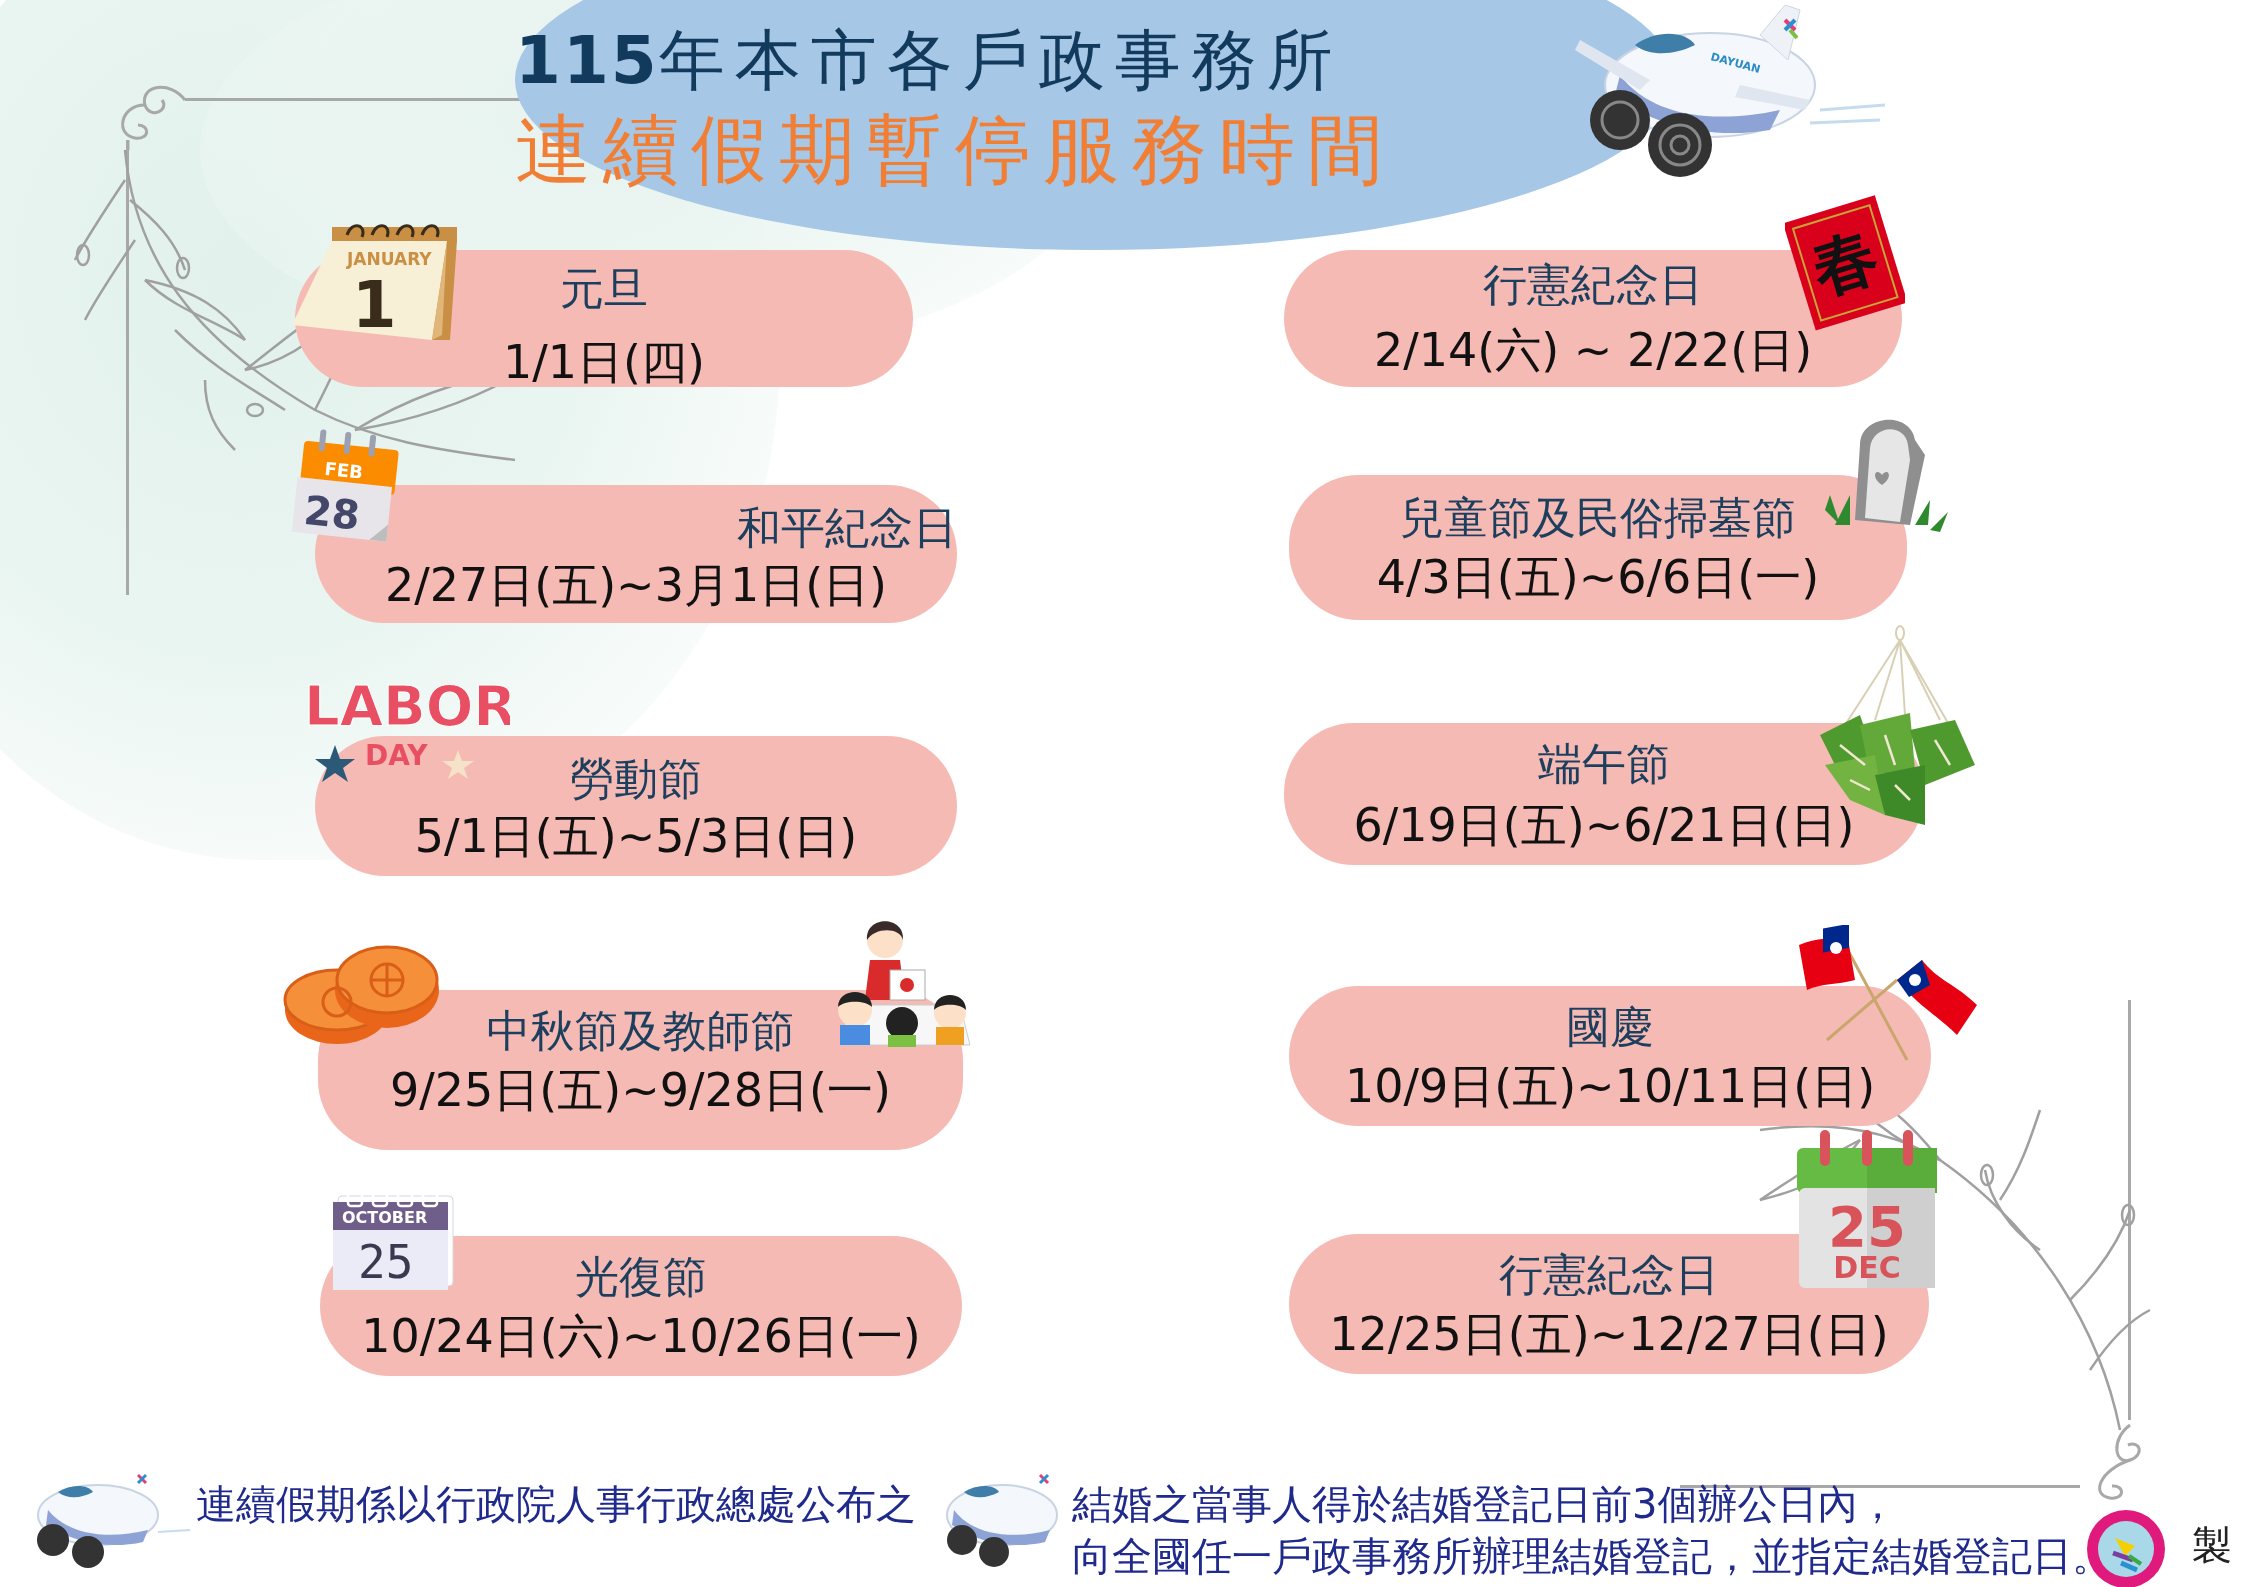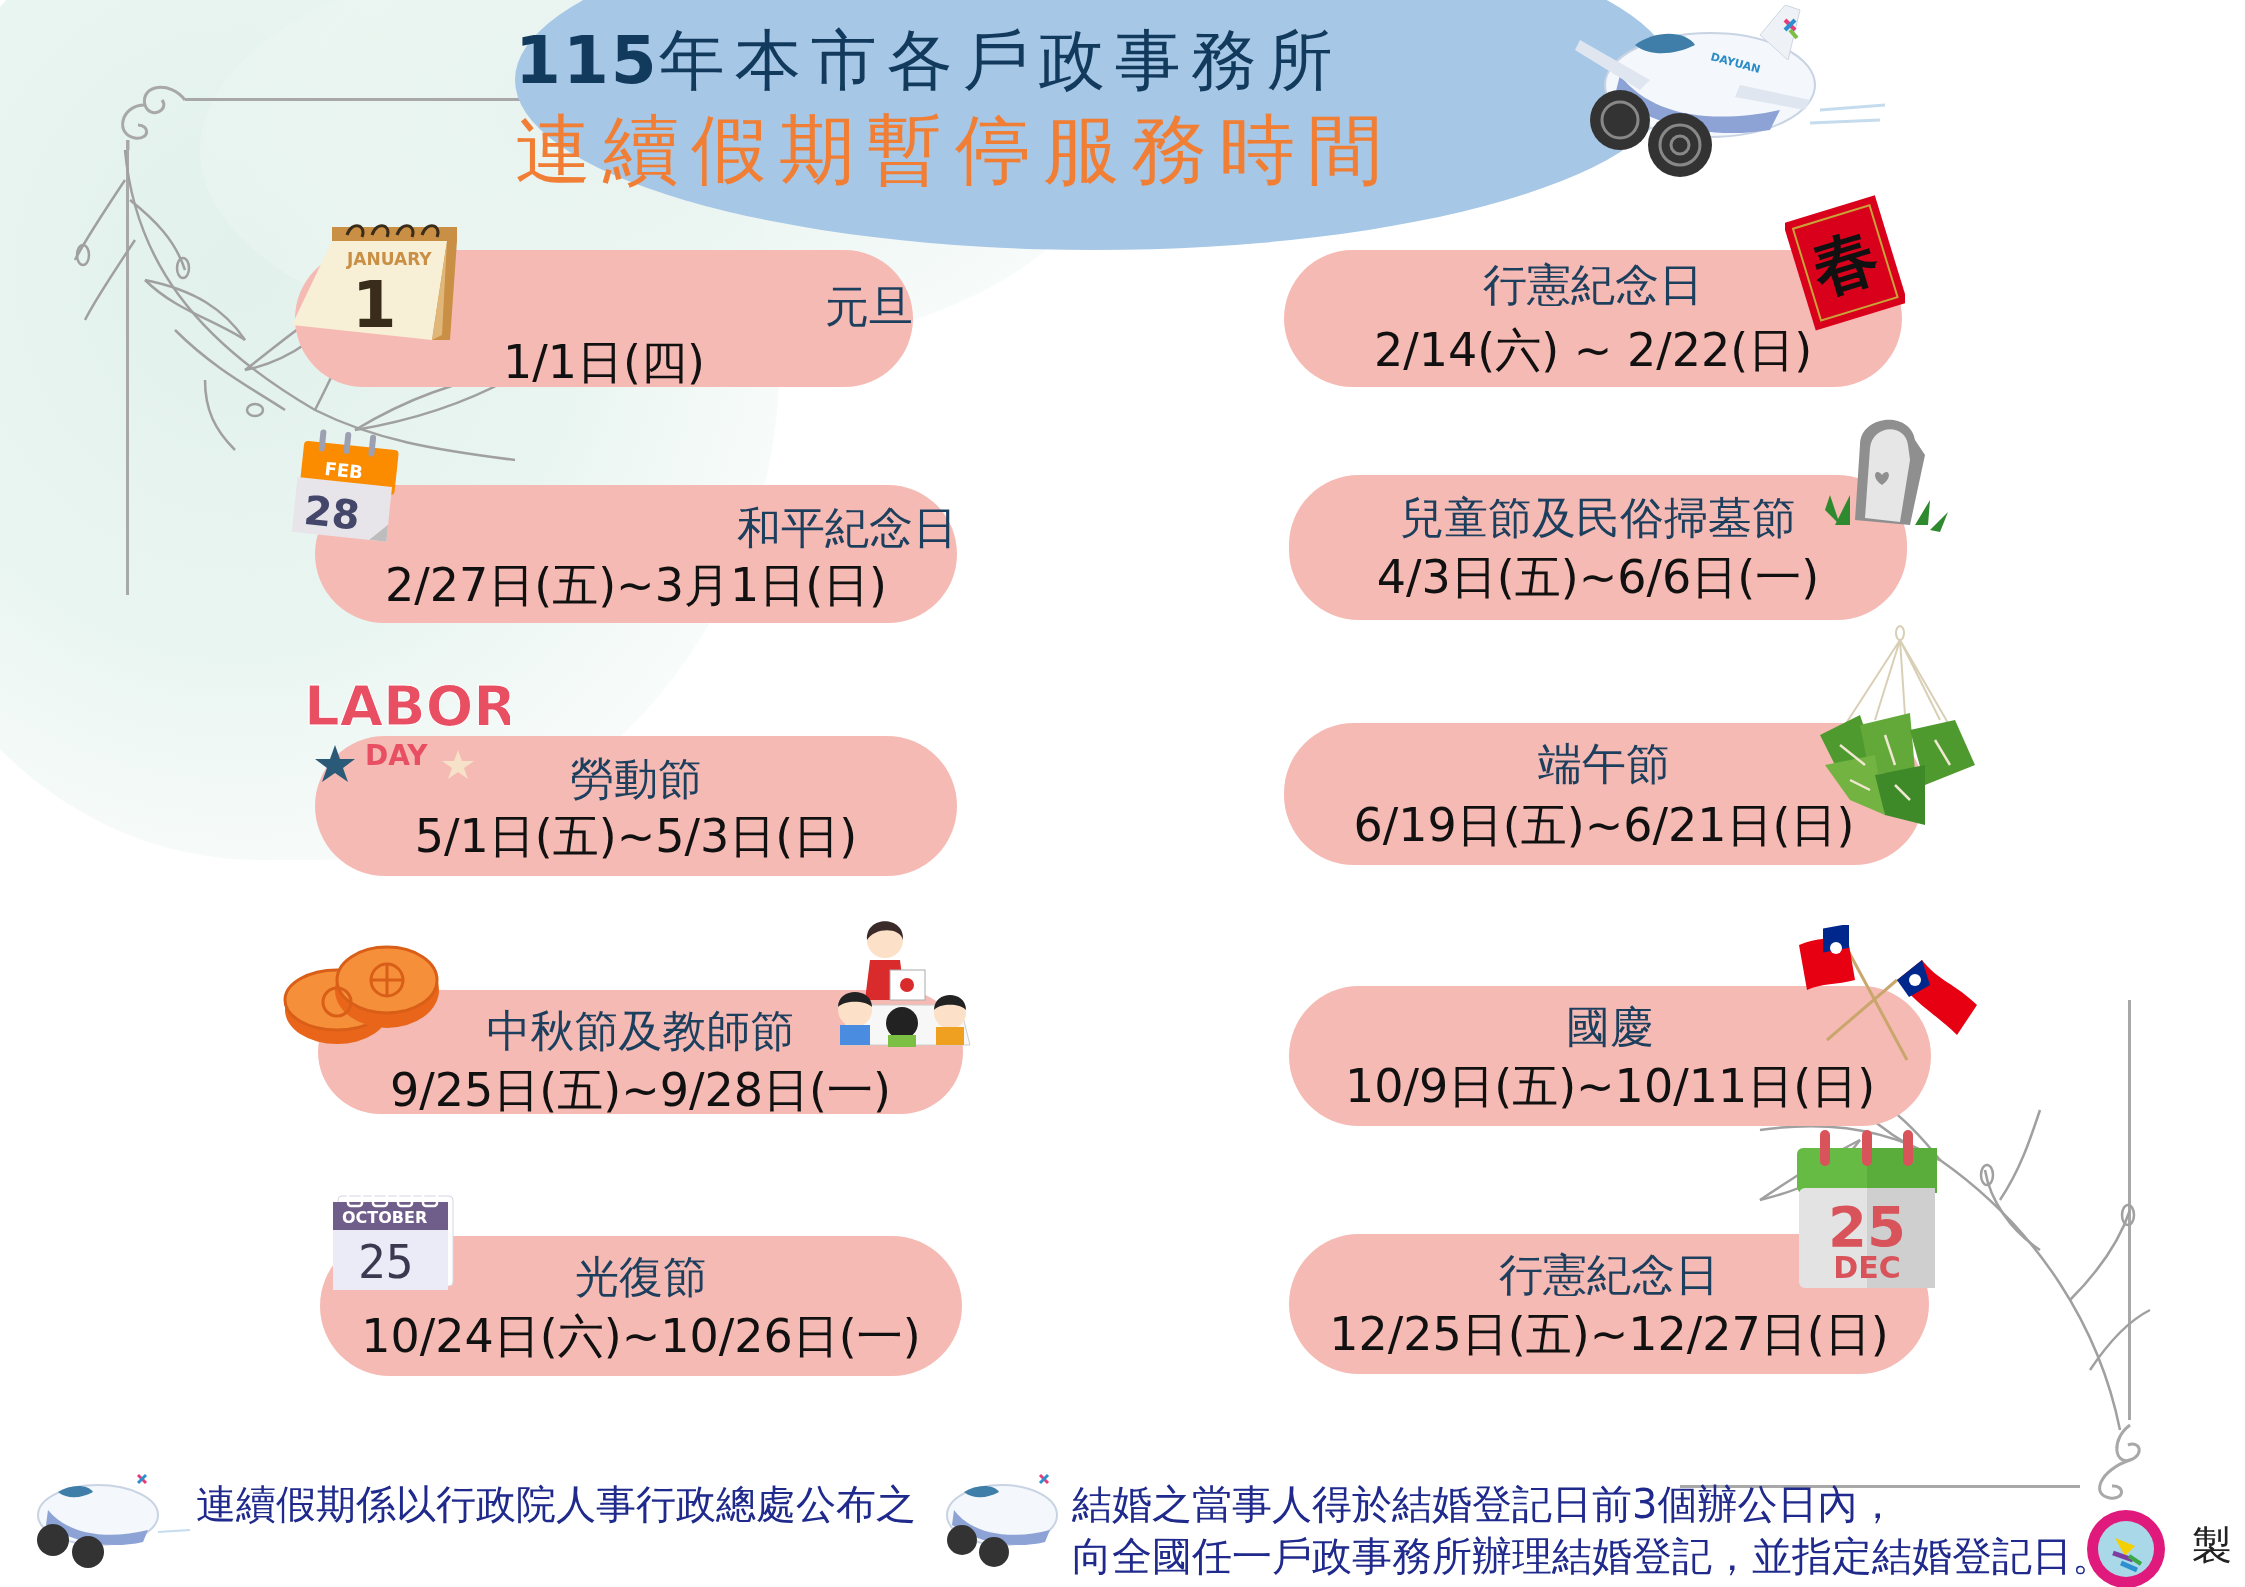--- a/index.html
+++ b/index.html
@@ -98,32 +98,32 @@
   <g transform="translate(225,15)">
       <path d="M0 0 L10 10" stroke="#e83c78" stroke-width="4"></path>
       <path d="M10 0 L0 10" stroke="#2b8fd0" stroke-width="4"></path>
       <path d="M5 10 L12 18" stroke="#7bc043" stroke-width="4"></path>
     </g>
   <path d="M260 105 L 325 100" stroke="#c5dcef" stroke-width="3"></path>
     <path d="M250 118 L 320 115" stroke="#c5dcef" stroke-width="3"></path>
 </svg>
 
 <div class="pill" style="left:295px;top:250px;width:618px;height:137px;">
-  <div class="name" style="top:28px;padding-left:0;text-align:right;">元旦</div>
+  <div class="name" style="top:10px;padding-left:0;">元旦</div>
   <div class="date" style="top:82px;">1/1日(四)</div>
 </div>
 <div class="pill" style="left:315px;top:485px;width:642px;height:138px;">
   <div class="name" style="top:14px;text-align:right;">和平紀念日</div>
   <div class="date" style="top:70px;">2/27日(五)~3月1日(日)</div>
 </div>
 <div class="pill" style="left:315px;top:736px;width:642px;height:140px;">
   <div class="name" style="top:14px;">勞動節</div>
   <div class="date" style="top:70px;">5/1日(五)~5/3日(日)</div>
 </div>
-<div class="pill" style="left:318px;top:990px;width:645px;height:124px;">
+<div class="pill" style="left:318px;top:990px;width:645px;height:160px;">
   <div class="name" style="top:12px;">中秋節及教師節</div>
   <div class="date" style="top:70px;">9/25日(五)~9/28日(一)</div>
 </div>
 <div class="pill" style="left:320px;top:1236px;width:642px;height:140px;">
   <div class="name" style="top:12px;">光復節</div>
   <div class="date" style="top:70px;">10/24日(六)~10/26日(一)</div>
 </div>
 
 <div class="pill" style="left:1284px;top:250px;width:618px;height:137px;">
   <div class="name" style="top:6px;">行憲紀念日</div>

